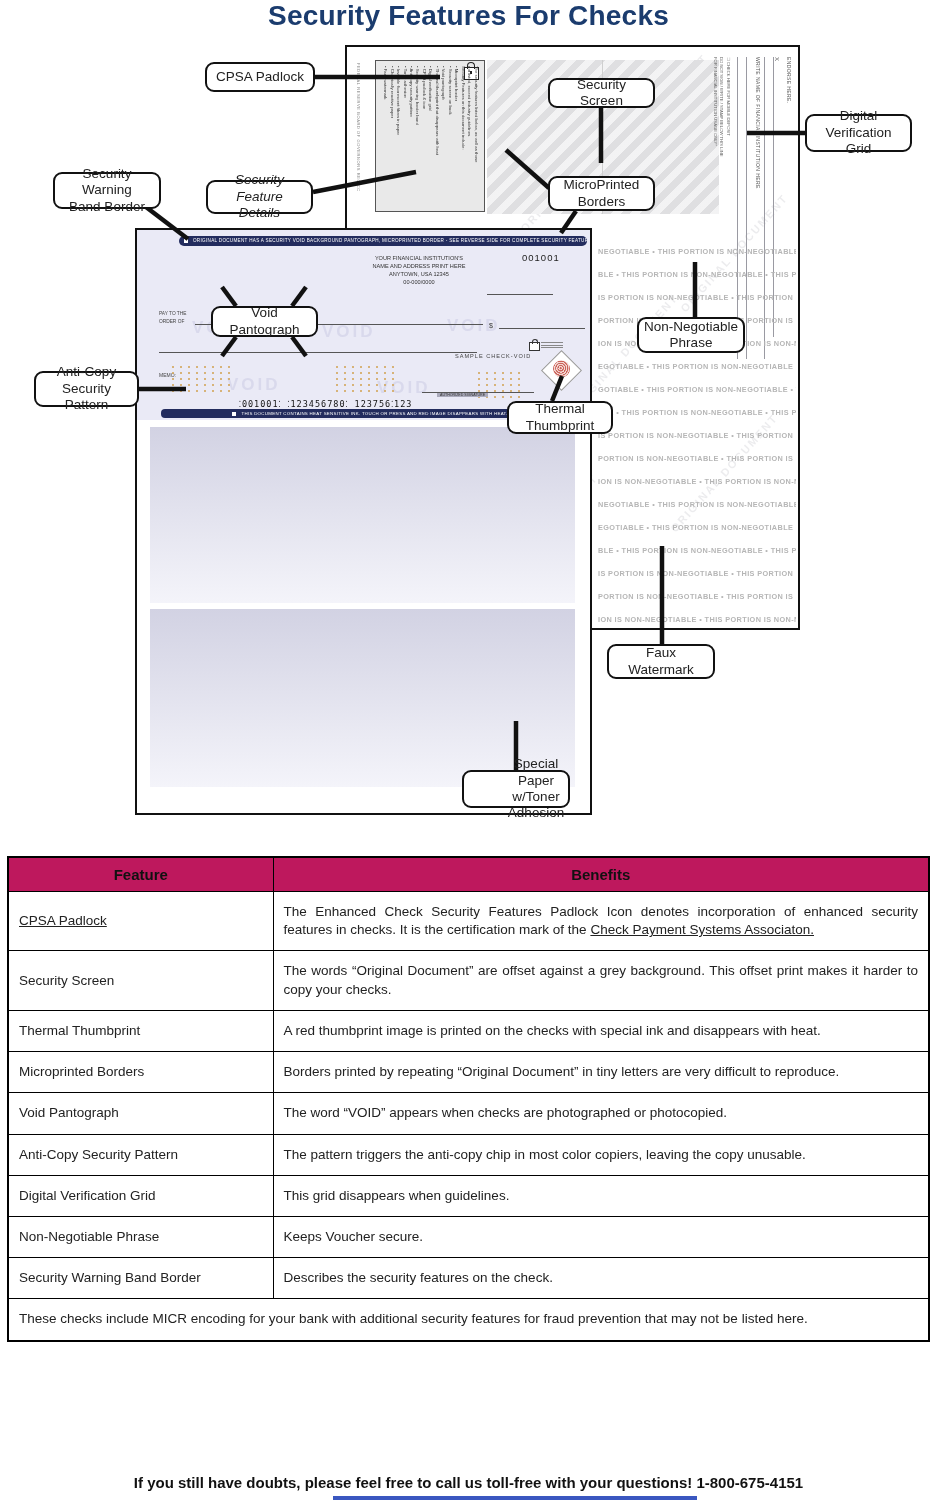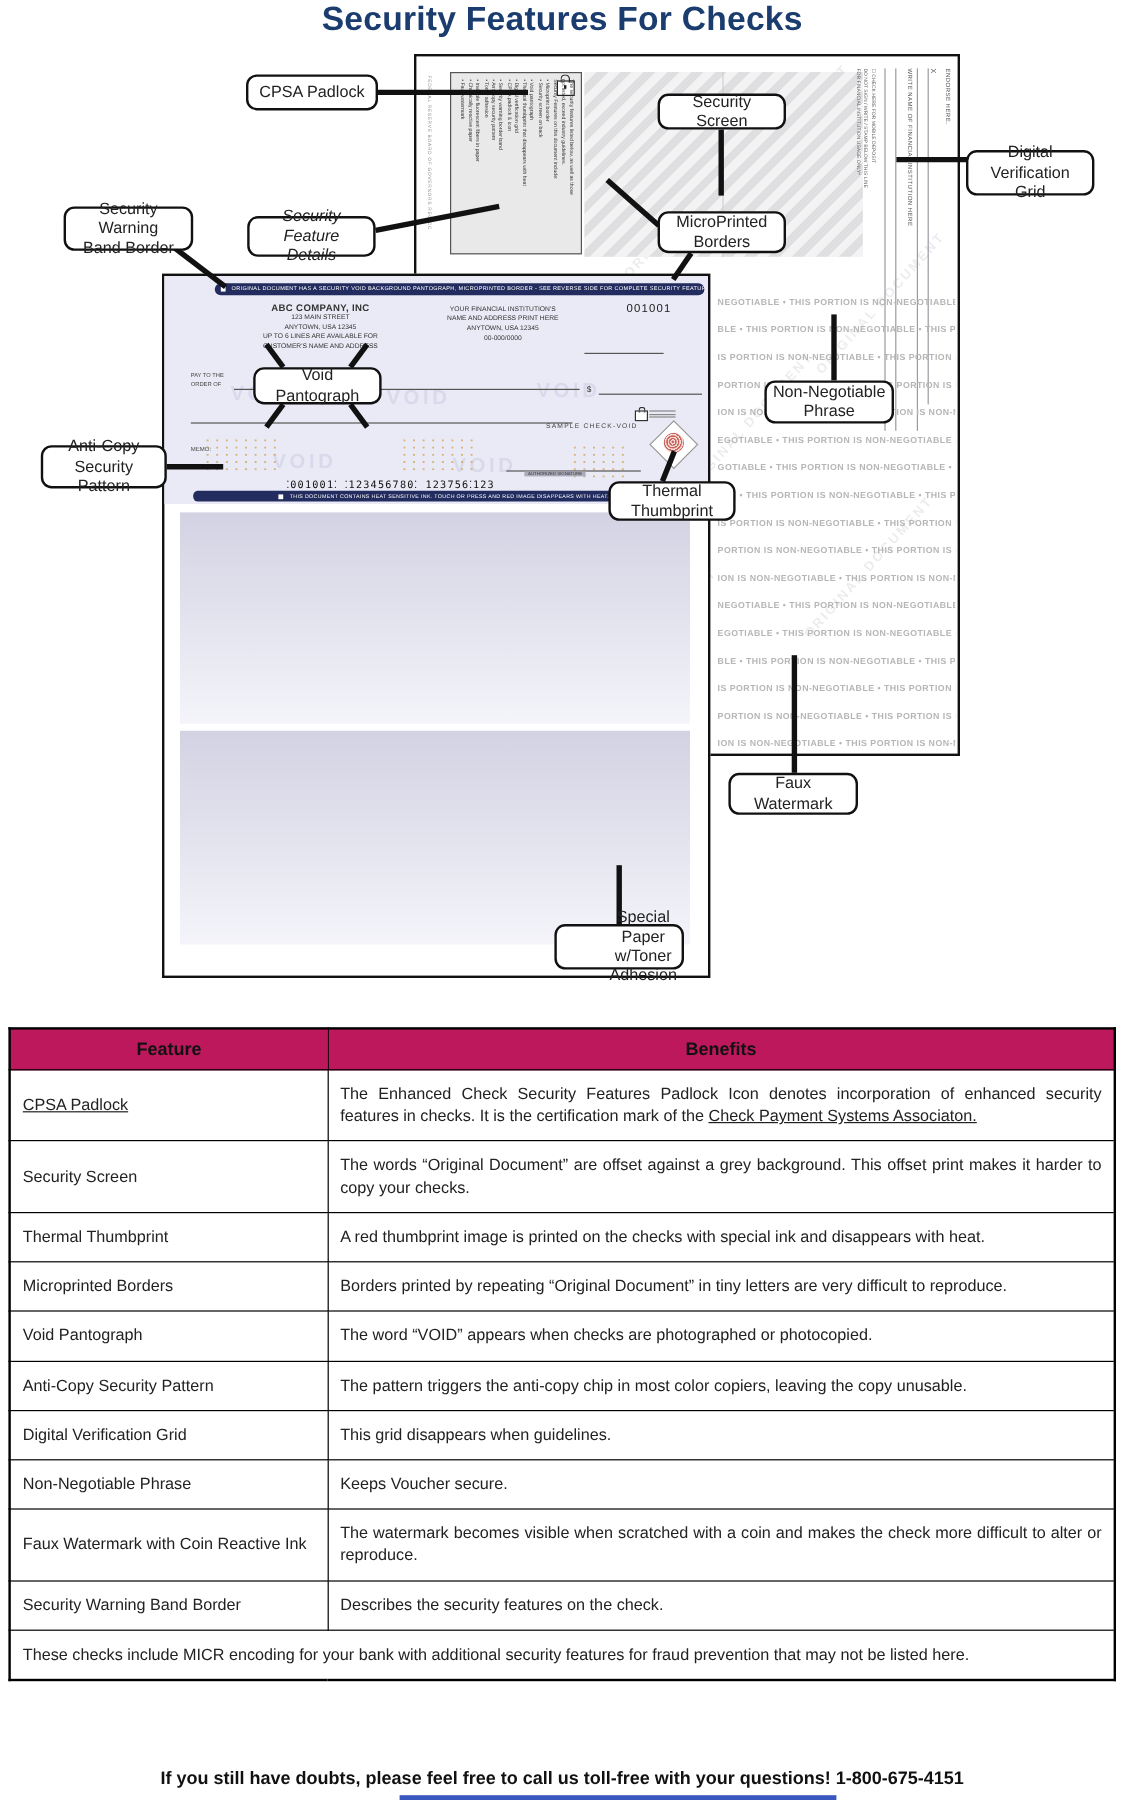--- a/index.html
+++ b/index.html
@@ -198,30 +198,20 @@
 <div class="abs" id="front-box">
   <div id="check-area">
     <span class="void-wm" style="left:55px;top:88px;">VOID</span>
     <span class="void-wm" style="left:185px;top:92px;">VOID</span>
     <span class="void-wm" style="left:310px;top:86px;">VOID</span>
     <span class="void-wm" style="left:90px;top:145px;">VOID</span>
     <span class="void-wm" style="left:240px;top:148px;">VOID</span>
 
     <div id="warn-band"><span class="band-lock"></span><span>ORIGINAL DOCUMENT HAS A SECURITY VOID BACKGROUND PANTOGRAPH, MICROPRINTED BORDER - SEE REVERSE SIDE FOR COMPLETE SECURITY FEATURES</span></div>
 
-    <div id="payer-block">
-      <div id="payer-name">ABC COMPANY, INC</div>
-      <div>
-
-      <div class="addr-line">123 MAIN STREET</div>
-          <div class="addr-line">ANYTOWN, USA 12345</div>
-          <div class="addr-line">UP TO 6 LINES ARE AVAILABLE FOR</div>
-          <div class="addr-line">CUSTOMER'S NAME AND ADDRESS</div>
-        </div>
-    </div>
 
     <div id="inst-block">
 
     <div class="addr-line">YOUR FINANCIAL INSTITUTION'S</div>
         <div class="addr-line">NAME AND ADDRESS PRINT HERE</div>
         <div class="addr-line">ANYTOWN, USA 12345</div>
         <div class="addr-line">00-000/0000</div>
       </div>
 
     <div id="check-number">001001</div>
@@ -278,21 +268,21 @@
     <line x1="695" y1="317" x2="695" y2="262"></line>
     <line x1="139" y1="389" x2="186" y2="389"></line>
     <line x1="552" y1="401" x2="562" y2="376"></line>
     <line x1="662" y1="644" x2="662" y2="546"></line>
     <line x1="516" y1="770" x2="516" y2="721"></line>
   </g>
 </svg>
 
 <div class="callout" style="left:205px;top:62px;width:110px;height:30px;">CPSA Padlock</div>
 <div class="callout" style="left:548px;top:78px;width:107px;height:30px;">Security Screen</div>
-<div class="callout" style="left:805px;top:125px;width:107px;height:38px;">Digital
+<div class="callout" style="left:805px;top:114px;width:107px;height:38px;">Digital
 Verification Grid</div>
 <div class="callout" style="left:53px;top:172px;width:108px;height:37px;">Security Warning
 Band Border</div>
 <div class="callout" style="left:206px;top:180px;width:107px;height:34px;font-style:italic;">Security Feature
 Details</div>
 <div class="callout" style="left:548px;top:176px;width:107px;height:35px;">MicroPrinted
 Borders</div>
 <div class="callout" style="left:211px;top:306px;width:107px;height:31px;">Void Pantograph</div>
 <div class="callout" style="left:637px;top:317px;width:108px;height:36px;">Non-Negotiable
 Phrase</div>
@@ -352,24 +342,20 @@
       <tr>
         <td><span class="feature-label">Digital Verification Grid</span></td>
         <td class="benefit"><span>This grid disappears when guidelines.</span><span class="u"></span></td>
       </tr>
 
       <tr>
         <td><span class="feature-label">Non-Negotiable Phrase</span></td>
         <td class="benefit"><span>Keeps Voucher secure.</span><span class="u"></span></td>
       </tr>
 
-      <tr>
-        <td><span class="feature-label">Faux Watermark with Coin Reactive Ink</span></td>
-        <td class="benefit"><span>The watermark becomes visible when scratched with a coin and makes the check more difficult to alter or reproduce.</span><span class="u"></span></td>
-      </tr>
 
       <tr>
         <td><span class="feature-label">Security Warning Band Border</span></td>
         <td class="benefit"><span>Describes the security features on the check.</span><span class="u"></span></td>
       </tr>
     </tbody>
   <tbody>
     <tr>
       <td class="footnote" colspan="2">These checks include MICR encoding for your bank with additional security features for fraud prevention that may not be listed here.</td>
     </tr>

